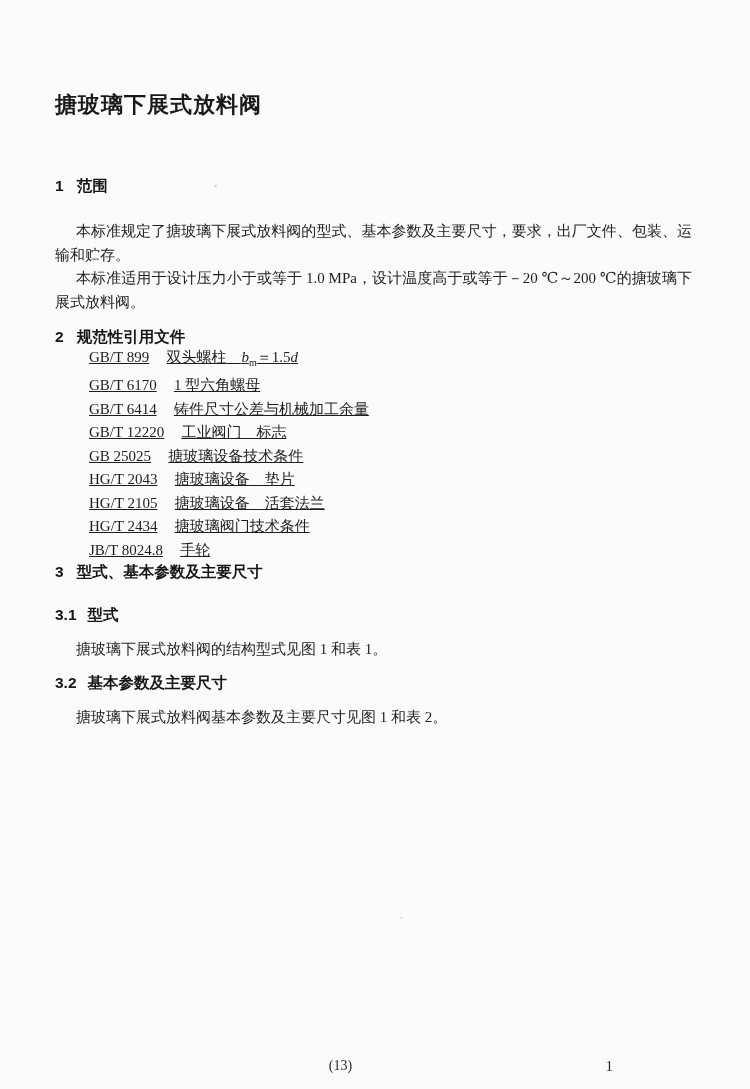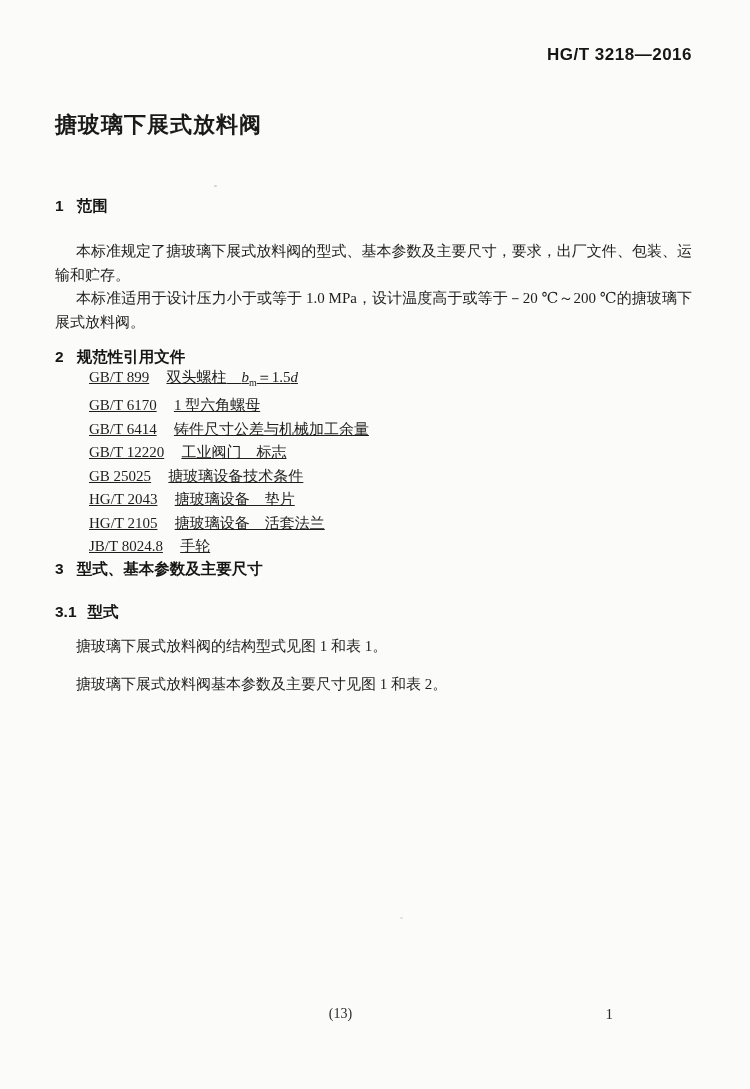--- a/index.html
+++ b/index.html
@@ -62,69 +62,68 @@
   }
   .refs li { line-height: 23.5px; white-space: nowrap; text-decoration: underline; }
   .ref-code { margin-right: 1.15em; }
   .formula i {
     font-family: "Liberation Serif", "DejaVu Serif", serif;
     font-style: italic;
   }
   .formula sub { font-size: 10px; }
   
   .footer {
-    position: absolute; left: 0; top: 1006px; width: 681px; height: 22px;
+    position: absolute; left: 0; top: 1058px; width: 681px; height: 22px;
     font-size: 14px; color: #2a2a2a;
   }
   .folio { position: absolute; left: 0; width: 100%; text-align: center; }
   .pagenum { position: absolute; right: 68px; top: 0; font-size: 15px; }
   
   .speck {
     position: absolute; width: 3px; height: 2px;
     background: #9a9a94; border-radius: 50%; opacity: 0.45;
   }
   .speck-1 { left: 214px; top: 185px; }
   .speck-2 { left: 400px; top: 917px; opacity: 0.3; }
 </style>
 </head>
 <body>
 
 <div class="page">
 
-  <div class="hdr">
-    <span class="std-code">HG/T 3218—2016</span>
-  </div>
 
   <h1 class="doc-title">搪玻璃下展式放料阀</h1>
 
   <h2 class="sec-h" id="sec1-heading"><span class="sec-num">1</span><span>范围</span></h2>
 
   <p class="body-p" id="para-1-1">本标准规定了搪玻璃下展式放料阀的型式、基本参数及主要尺寸，要求，出厂文件、包装、运输和贮存。</p>
   <p class="body-p">本标准适用于设计压力小于或等于 1.0 MPa，设计温度高于或等于－20 ℃～200 ℃的搪玻璃下展式放料阀。</p>
 
   <h2 class="sec-h" id="sec2-heading"><span class="sec-num">2</span><span>规范性引用文件</span></h2>
 
 
   <ul class="refs">
     <li><span class="ref-code">GB/T 899</span><span>双头螺柱</span><span class="formula">　<i>b</i><sub>m</sub><span>＝1.5</span><i>d</i></span></li>
     <li><span class="ref-code">GB/T 6170</span><span>1 型六角螺母</span></li>
     <li><span class="ref-code">GB/T 6414</span><span>铸件尺寸公差与机械加工余量</span></li>
     <li><span class="ref-code">GB/T 12220</span><span>工业阀门　标志</span></li>
     <li><span class="ref-code">GB 25025</span><span>搪玻璃设备技术条件</span></li>
     <li><span class="ref-code">HG/T 2043</span><span>搪玻璃设备　垫片</span></li>
     <li><span class="ref-code">HG/T 2105</span><span>搪玻璃设备　活套法兰</span></li>
+    <li><span class="ref-code">HG/T 2434</span><span>搪玻璃阀门技术条件</span></li>
     <li><span class="ref-code">JB/T 8024.8</span><span>手轮</span></li>
   </ul>
 
   <h2 class="sec-h" id="sec3-heading"><span class="sec-num">3</span><span>型式、基本参数及主要尺寸</span></h2>
 
   <h3 class="sec-h" id="sec31-heading"><span class="sub-num">3.1</span><span>型式</span></h3>
 
   <p class="body-p" id="para-31">搪玻璃下展式放料阀的结构型式见图 1 和表 1。</p>
 
+  <h3 class="sec-h" id="sec32-heading"><span class="sub-num">3.2</span><span>基本参数及主要尺寸</span></h3>
 
   <p class="body-p" id="para-32">搪玻璃下展式放料阀基本参数及主要尺寸见图 1 和表 2。</p>
 
   <div class="footer">
     <span class="folio">(13)</span>
     <span class="pagenum">1</span>
   </div>
 
   <div class="speck speck-1"></div>
   <div class="speck speck-2"></div>

